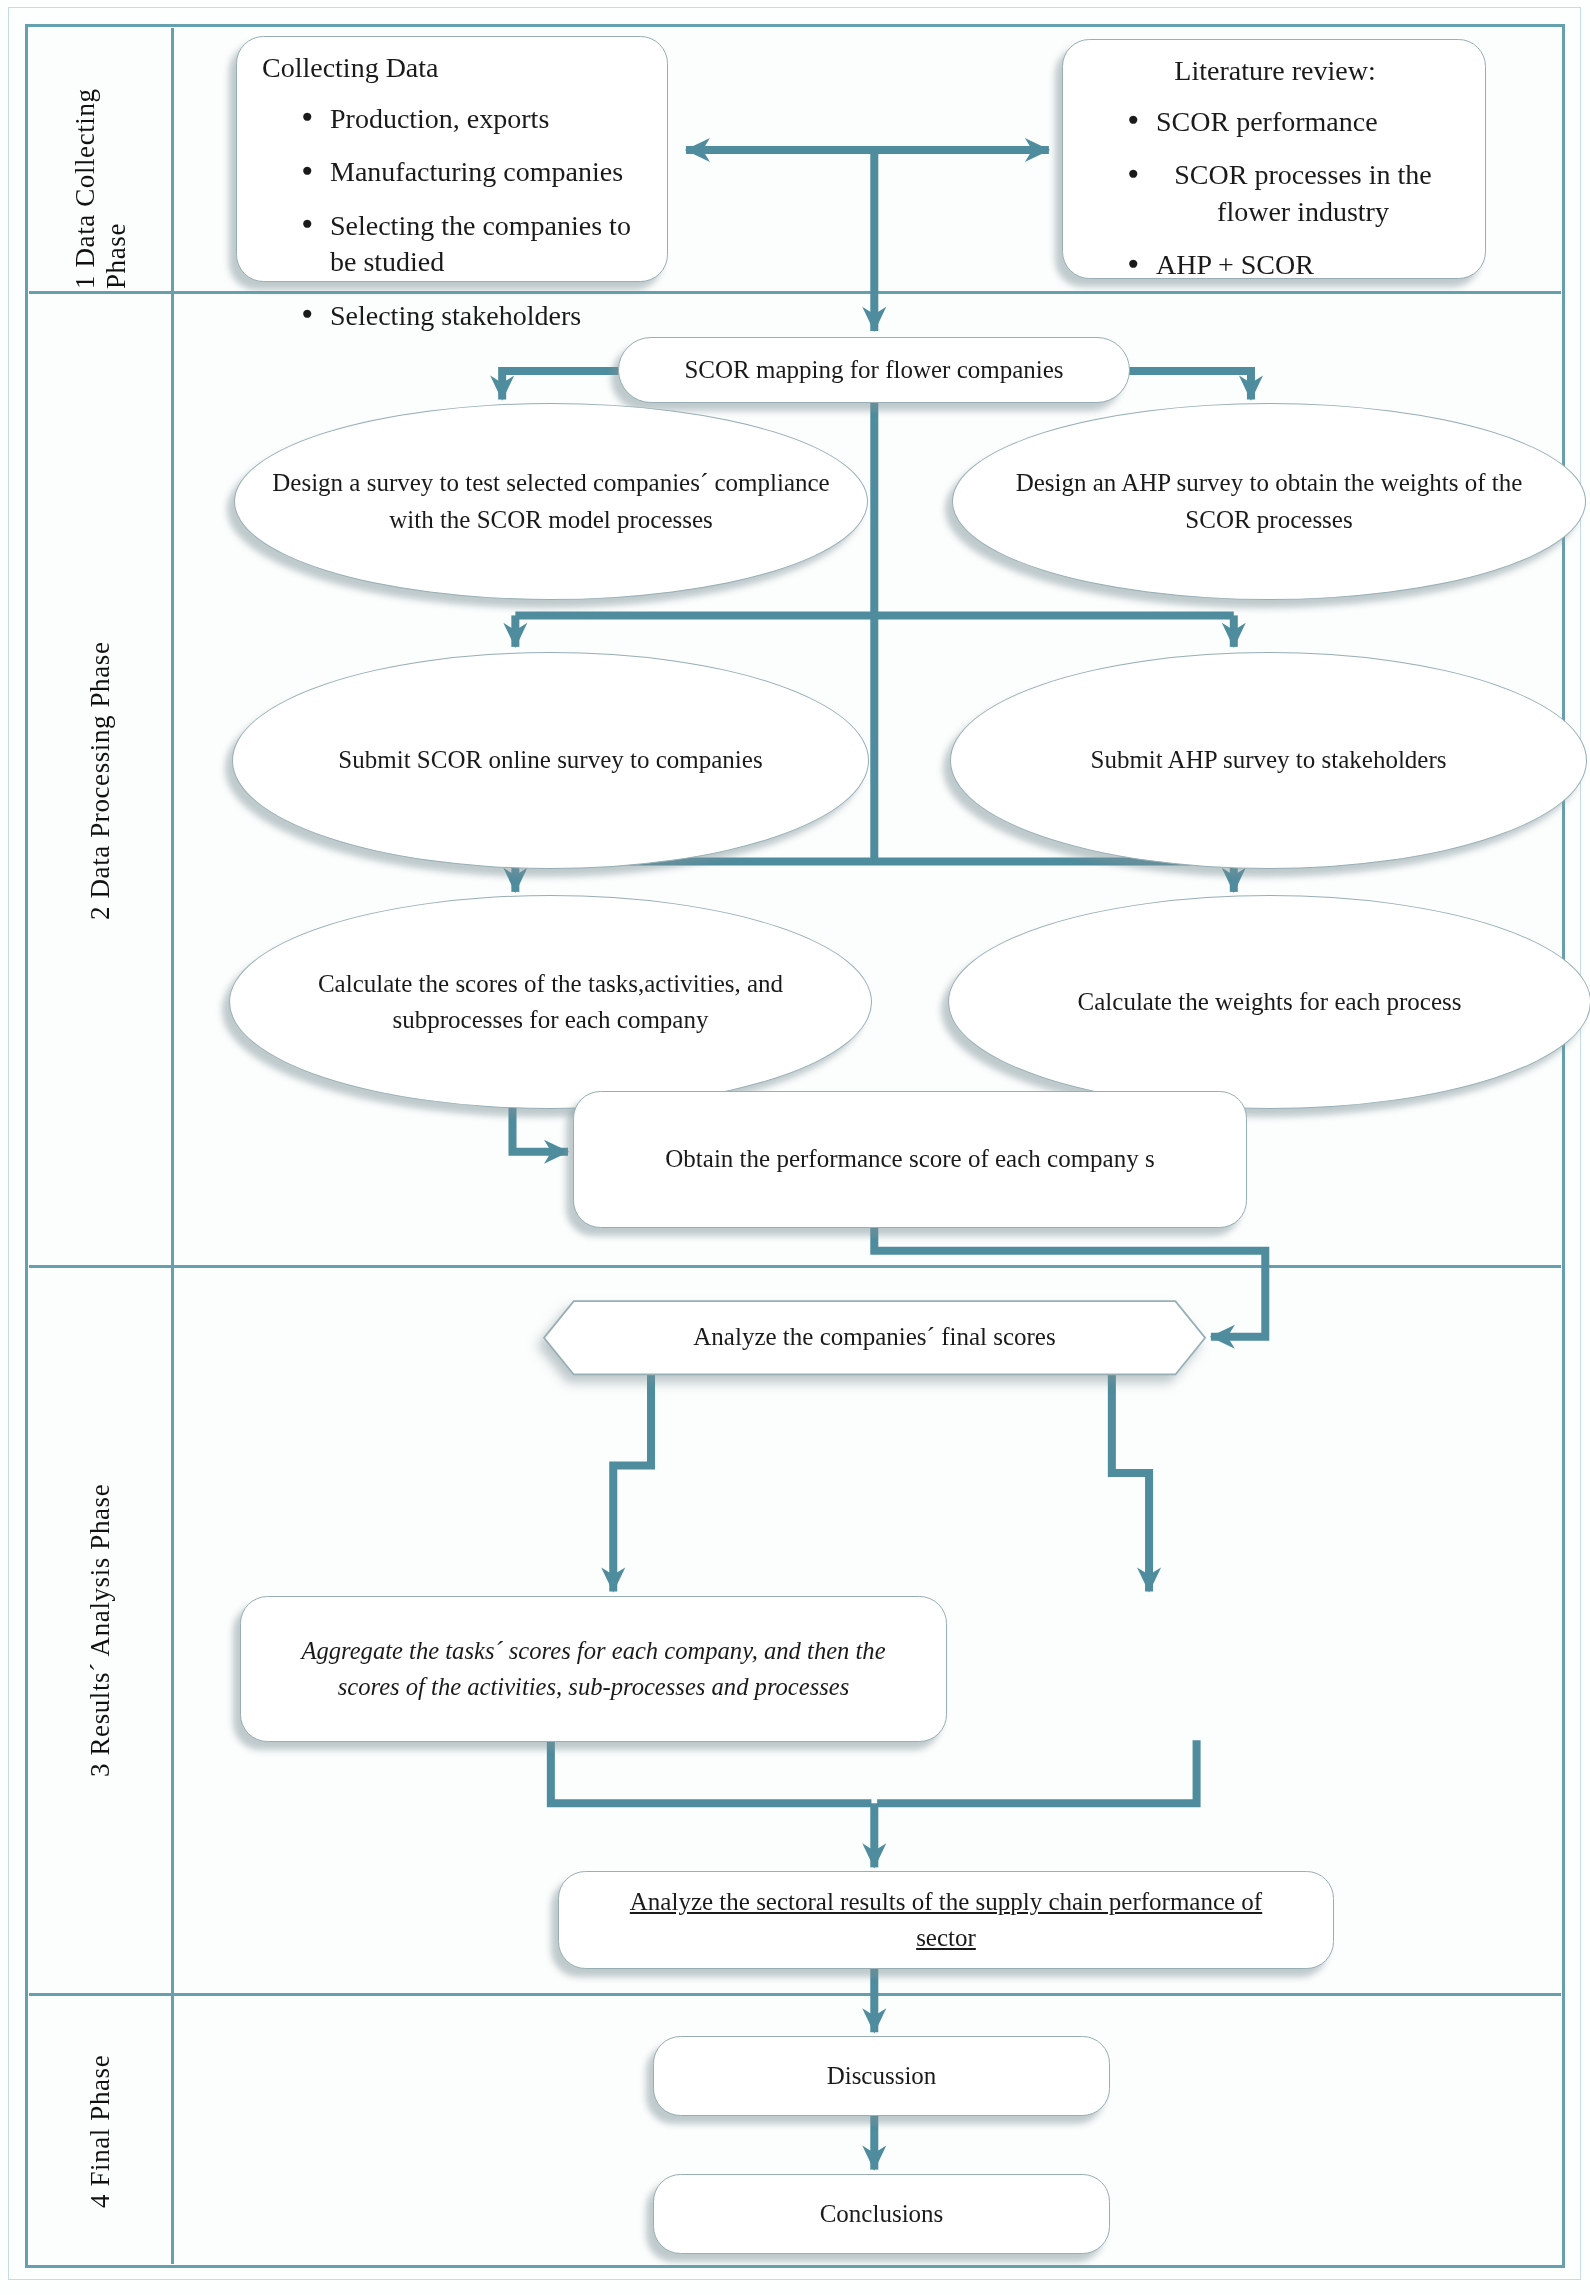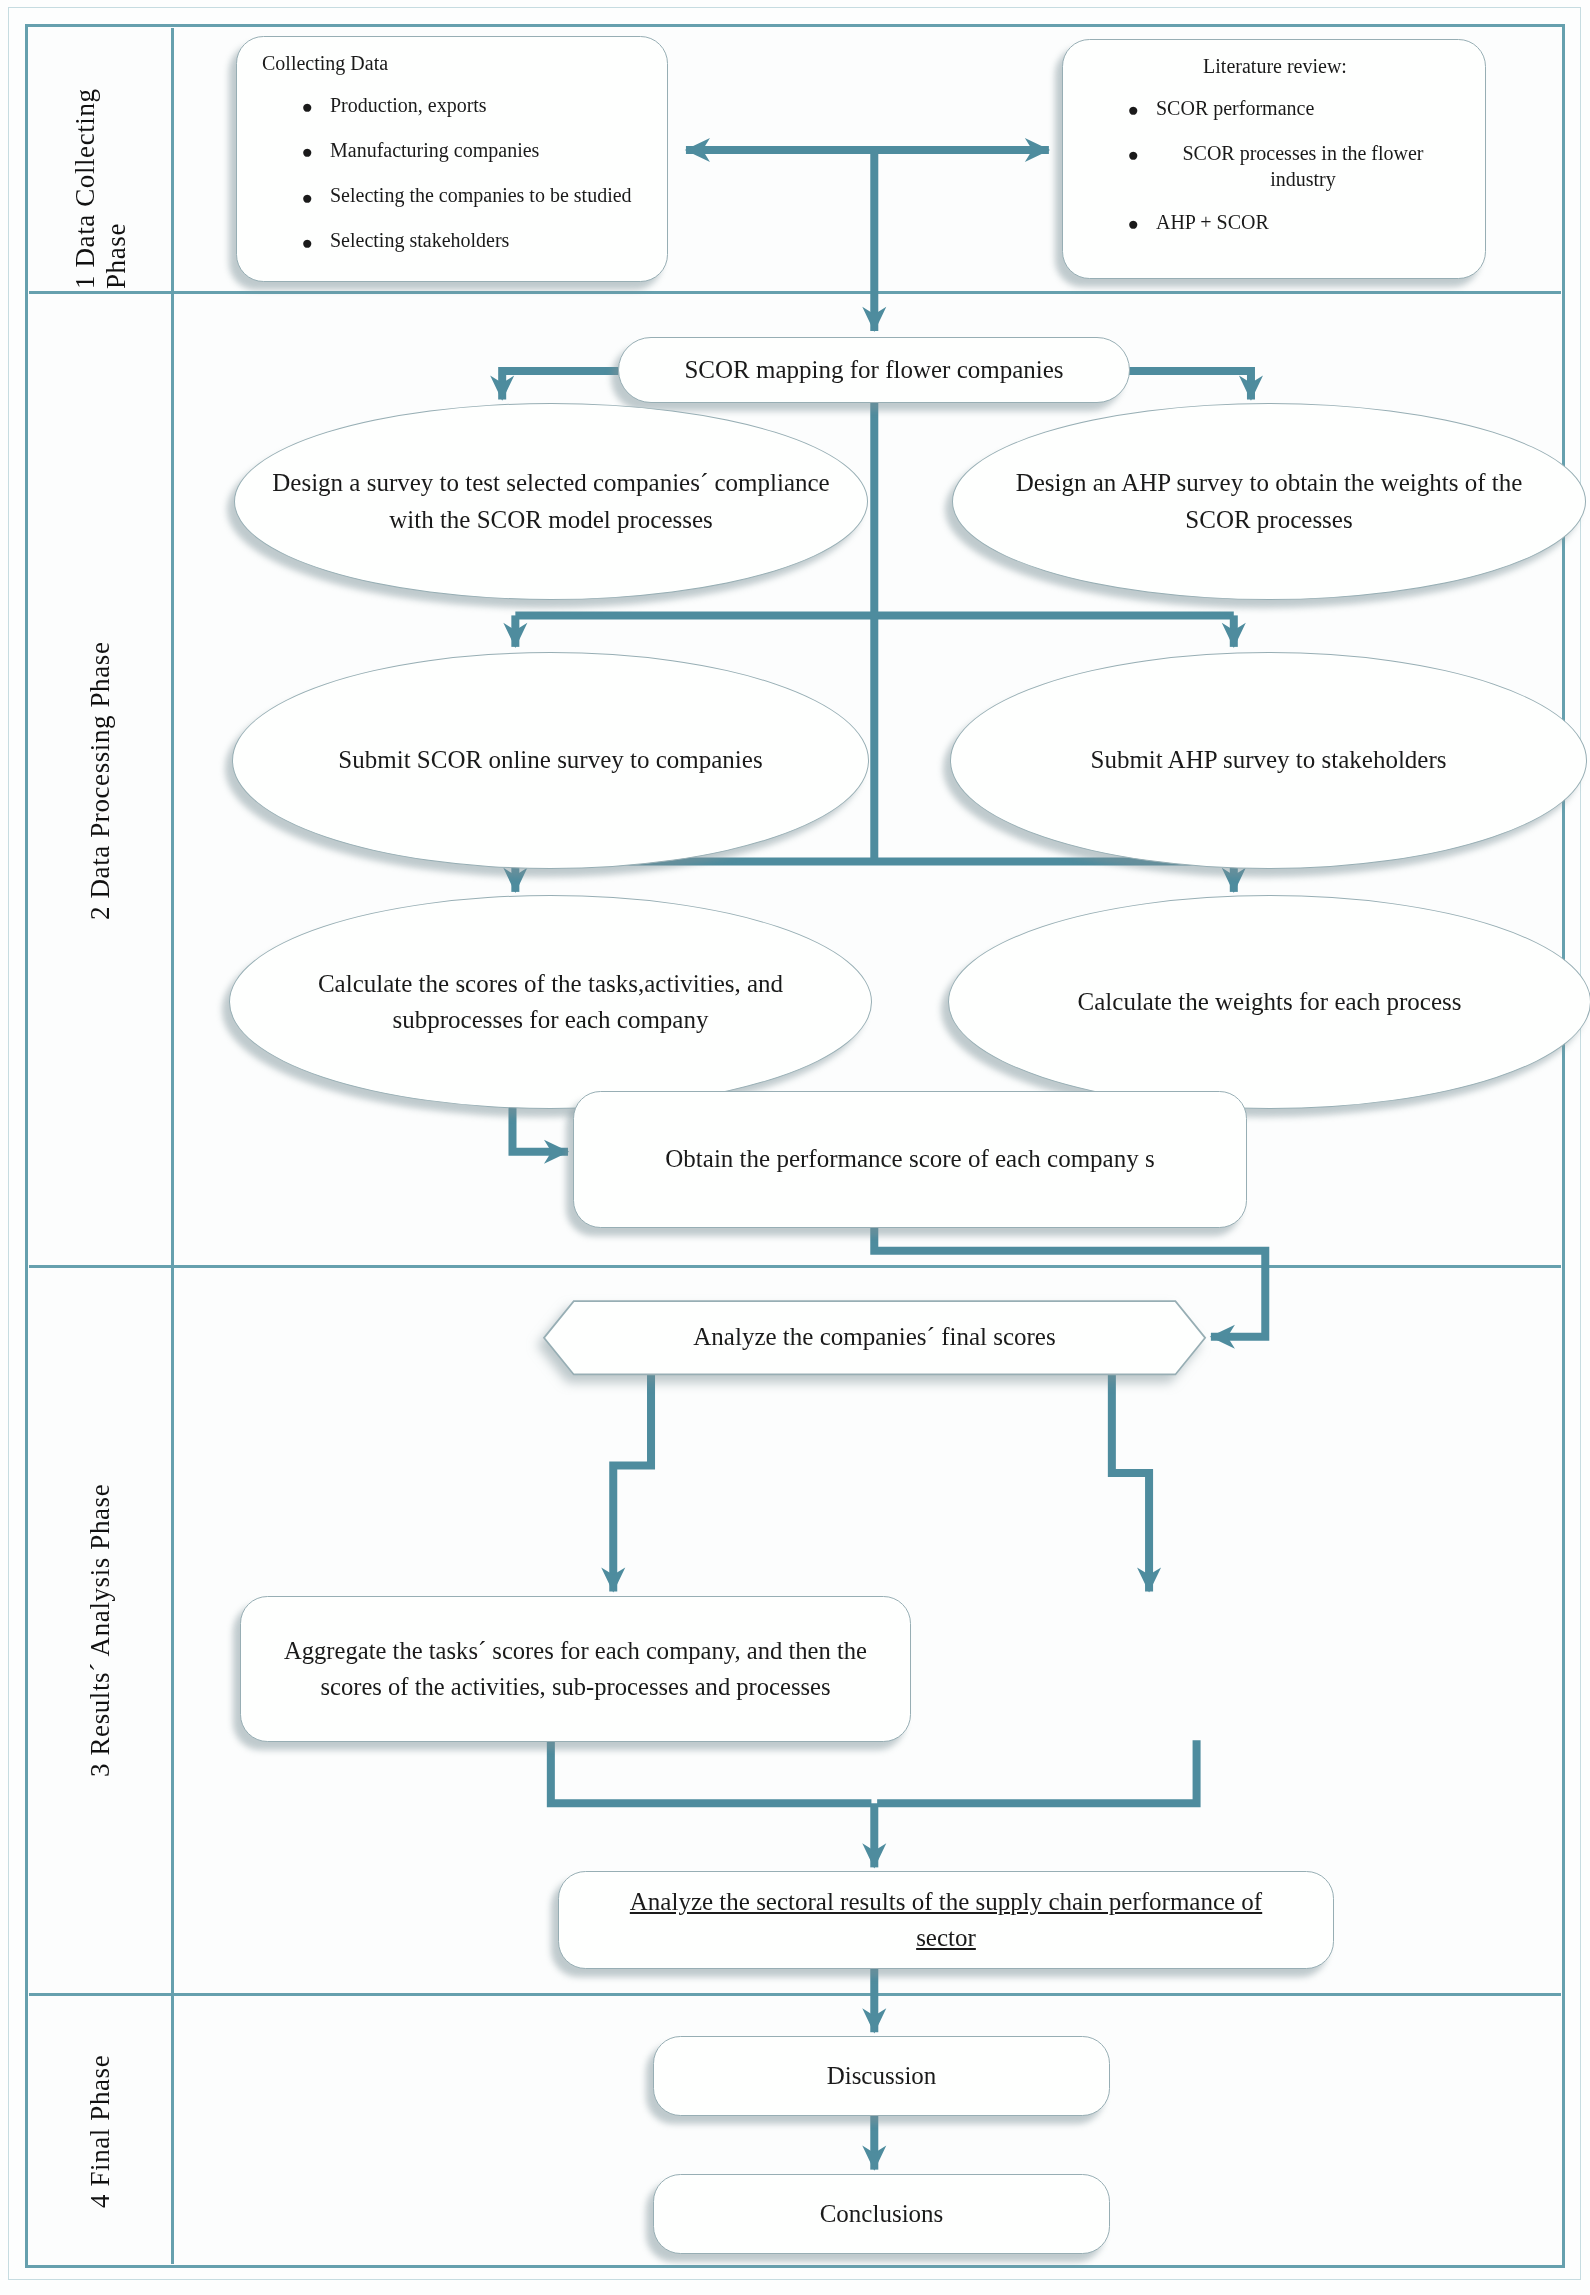--- a/index.html
+++ b/index.html
@@ -10,21 +10,21 @@
   .vsep{position:absolute;left:171px;top:27.5px;bottom:31px;width:3.4px;background:#66a0ae;}
   .hdiv{position:absolute;left:29px;right:29px;height:3.4px;background:#66a0ae;}
   .phase-label{position:absolute;width:143px;display:flex;align-items:center;justify-content:center;
     writing-mode:vertical-rl;transform:rotate(180deg);font-size:27px;letter-spacing:0.6px;color:#111;}
   .node{position:absolute;background:#fefffe;border:1.7px solid #97aeb4;box-shadow:-6.9px 8px 6.9px rgba(125,146,152,.48);}
   .rbox{border-radius:27.5px;}
   .stadium{border-radius:33px;}
   .ellipse{border-radius:50%;}
   .center-text{display:flex;align-items:center;justify-content:center;text-align:center;font-size:25px;line-height:1.45;}
   .pad-h{padding:0 34px;}
-  .list-box{padding:15px 23px 11.5px 25px;font-size:20px;}
+  .list-box{padding:15px 23px 11.5px 25px;font-size:28px;}
   .list-box .title{margin-bottom:17px;}
   .list-box ul{list-style:none;margin:12px;padding:0 0 0 27.5px;}
   .list-box li{display:flex;margin-top:17px;line-height:1.3;}
   .list-box li::before{content:"\25CF";font-size:19px;margin:3.4px 17px 0 0;flex:0 0 auto;}
   .wires{position:absolute;left:0;top:0;}
   .hex-text{position:absolute;left:544px;top:1301px;width:661px;height:73px;}
 </style>
 </head>
 <body>
 
@@ -121,21 +121,21 @@
   </div>
 
   <div class="node rbox center-text pad-h" style="left:573px;top:1091px;width:604px;height:135px;">
     <span>Obtain the performance score of each company s</span>
   </div>
 
   <div class="hex-text center-text">
     <span>Analyze the companies´ final scores</span>
   </div>
 
-  <div class="node rbox center-text" style="left:240px;top:1596px;width:621px;height:144px;padding:0 24px;font-size:24.6px;">
+  <div class="node rbox center-text" style="left:240px;top:1596px;width:621px;height:144px;padding:0 42px;font-size:24.6px;font-style:italic;">
     <span>Aggregate the tasks´ scores for each company, and then the scores of the activities, sub-processes and processes</span>
   </div>
 
   <div class="node rbox center-text" style="left:558px;top:1871px;width:636px;height:96px;padding:0 69px;text-decoration:underline;">
     <span>Analyze the sectoral results of the supply chain performance of sector</span>
   </div>
 
   <div class="node rbox center-text" style="left:653px;top:2036px;width:455px;height:78px;">
     <span>Discussion</span>
   </div>

